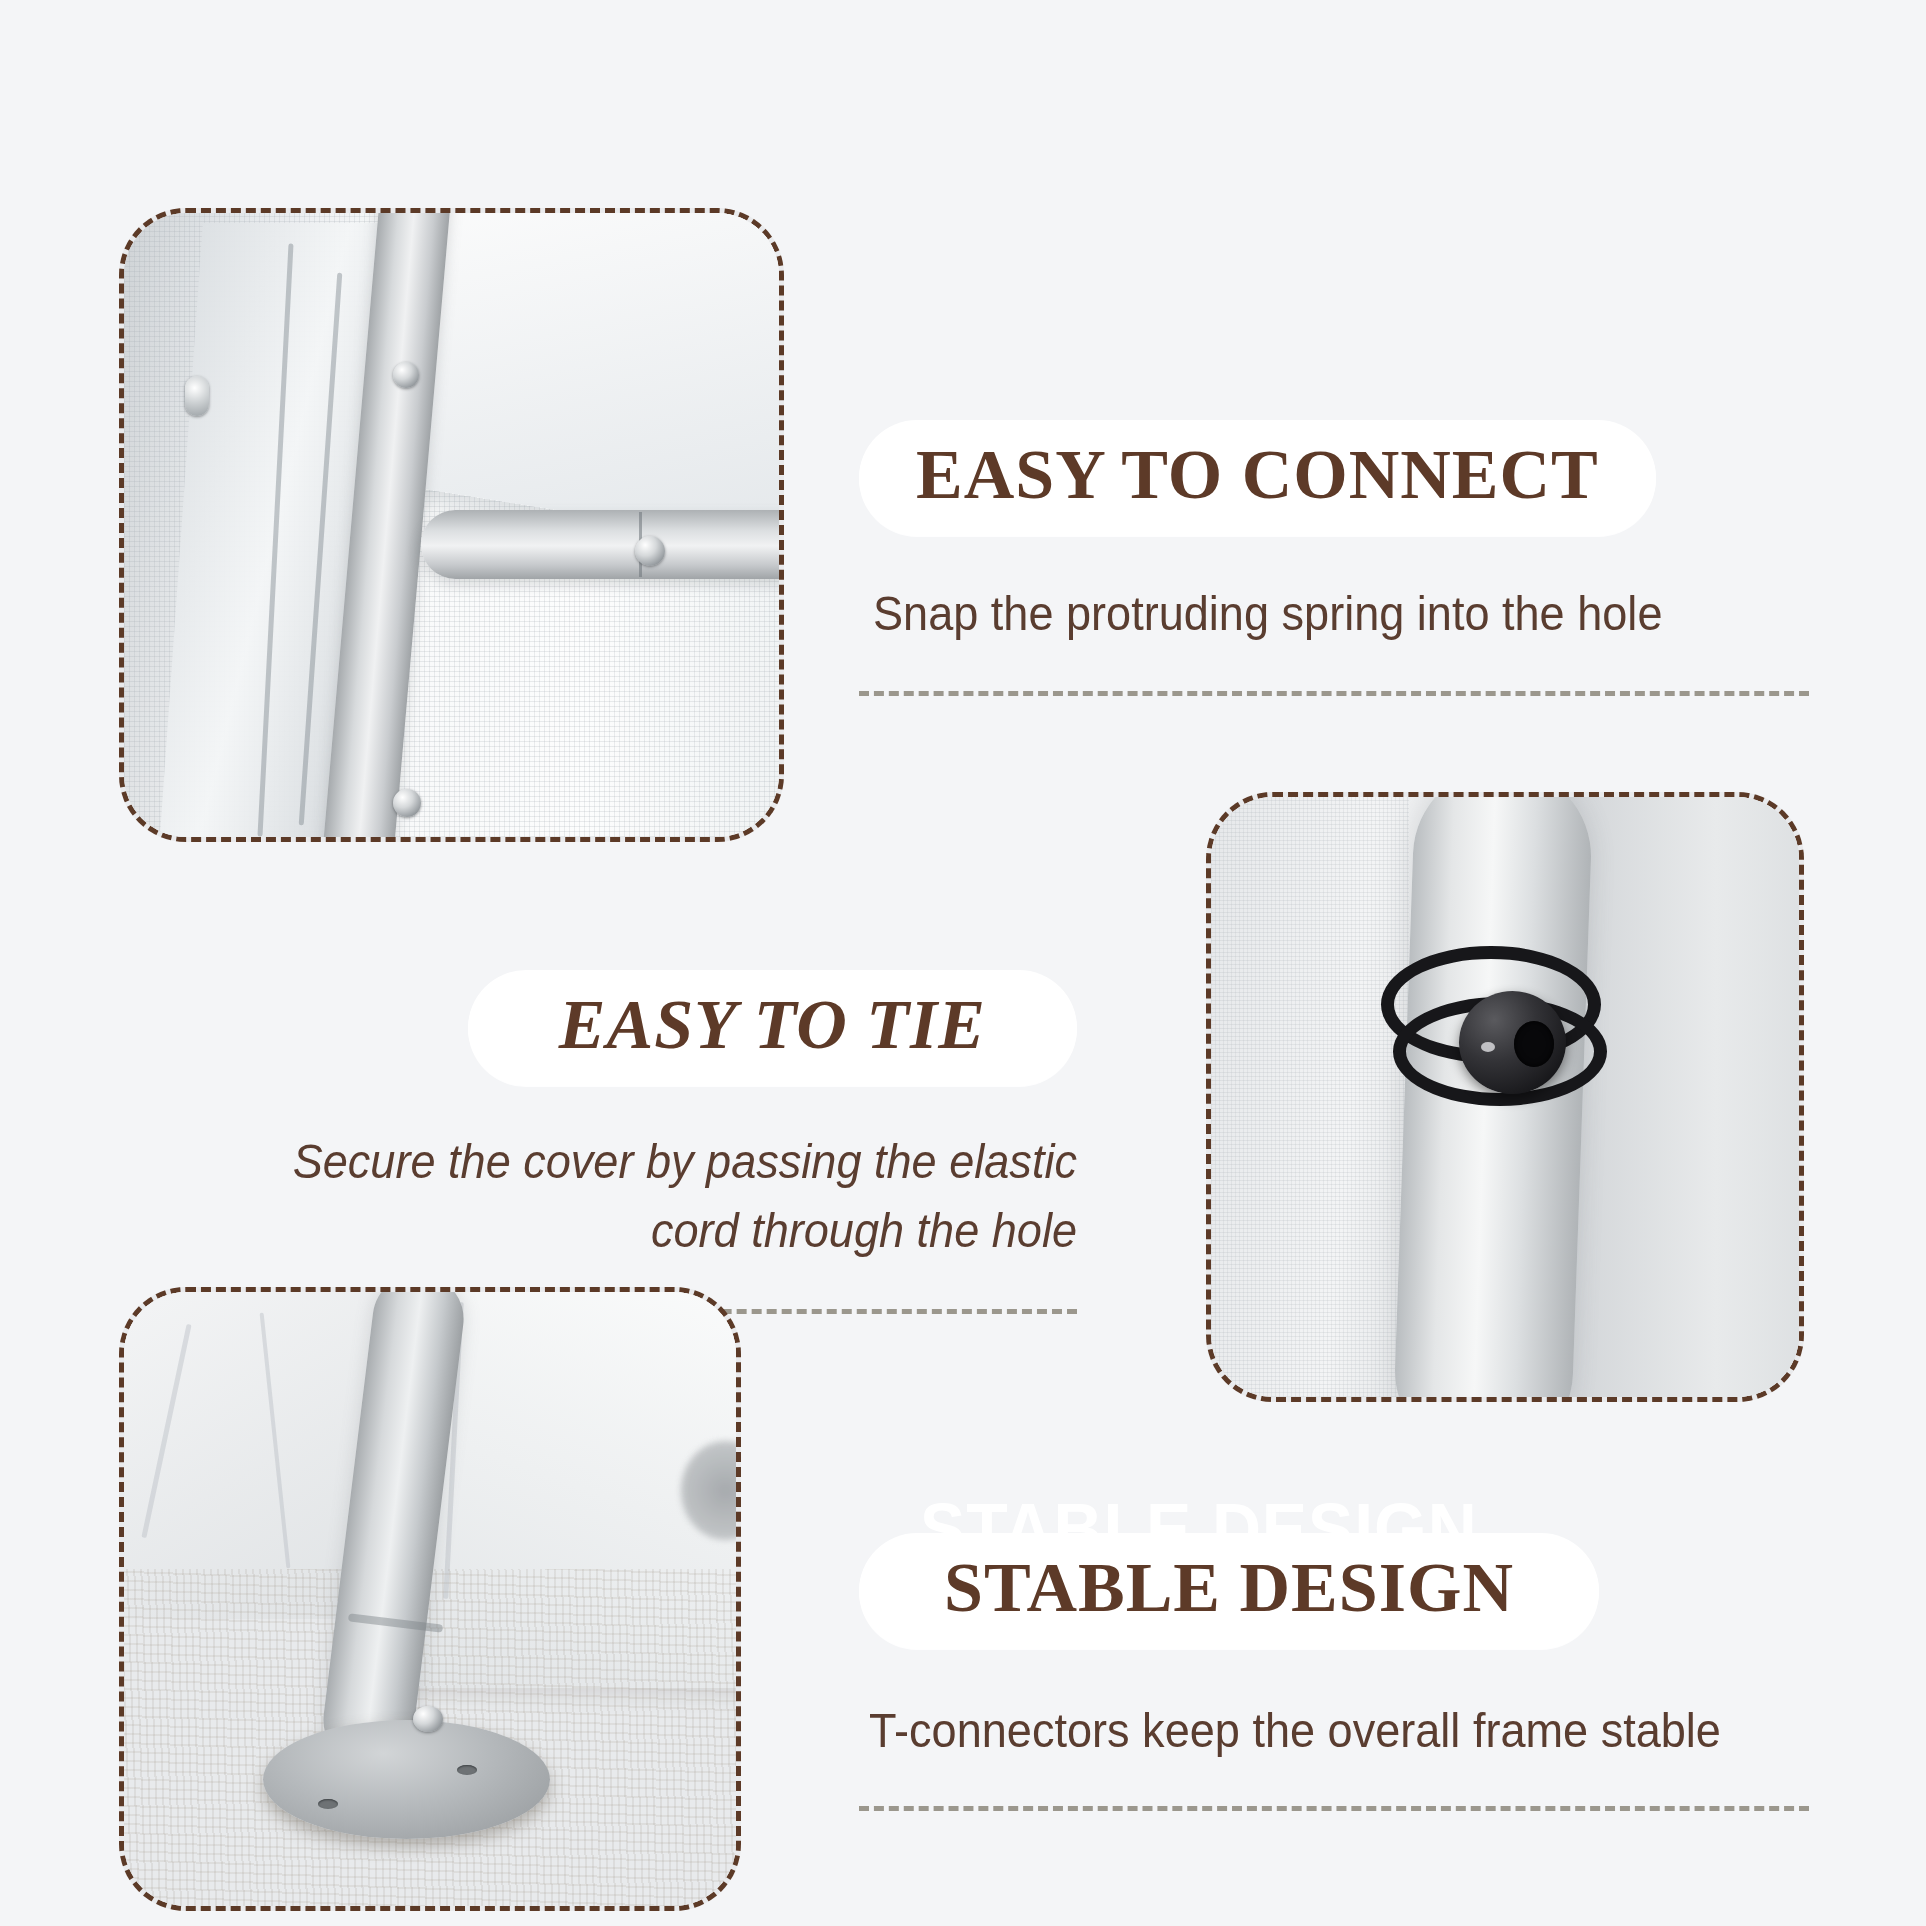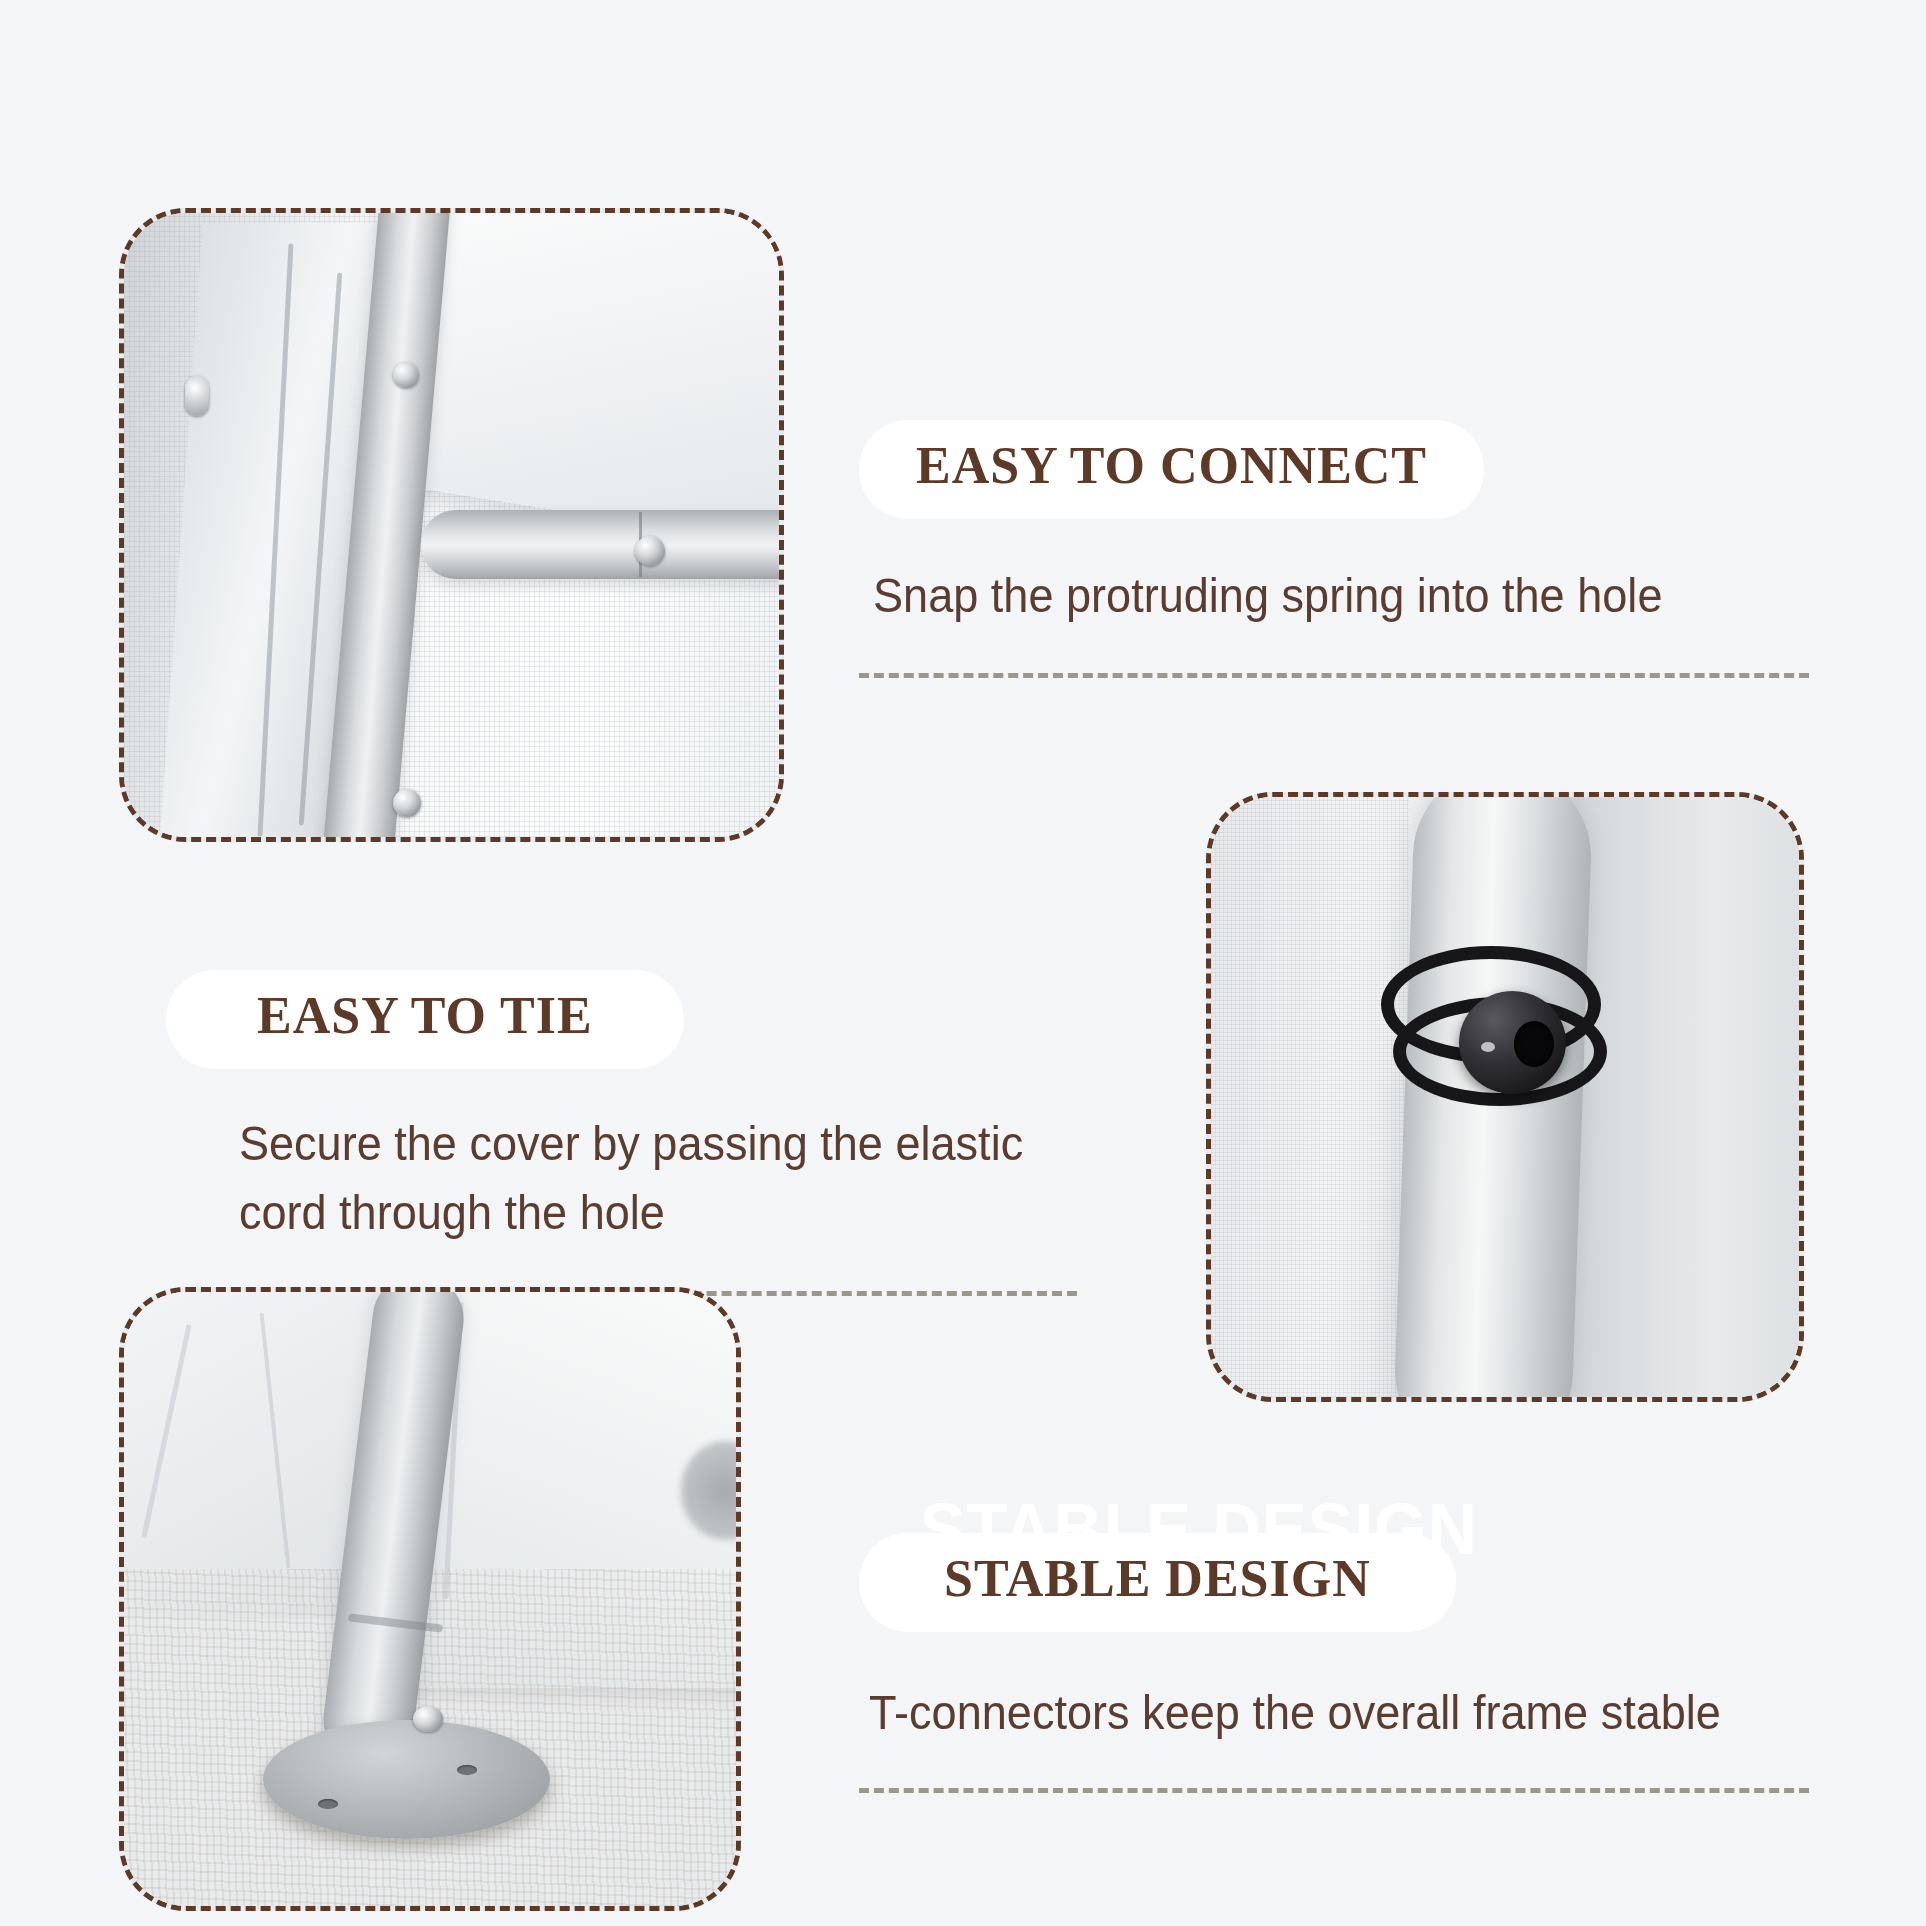--- a/index.html
+++ b/index.html
@@ -201,21 +201,21 @@
     display:inline-block;
     background:#ffffff;
     border-radius:989px;
     padding:20px 57px 26px;
     box-shadow:0 1px 0 rgba(255,255,255,.9);
   }
   .pill-title {
     font-family:"Liberation Serif", serif;
     font-weight:bold;
     color:#5d3a28;
-    font-size:52px;
+    font-size:70px;
     line-height:1;
     letter-spacing:1px;
     white-space:nowrap;
   }
   .body-text {
     font-family:"Liberation Sans", sans-serif;
     color:#5a3d30;
     font-size:49px;
     line-height:1.28;
     transform:scaleX(0.92);
@@ -241,21 +241,21 @@
     z-index:0;
   }
 
   
   #block-connect { left:859px; top:420px; width:970px; }
   #block-connect .pill { margin-left:0; }
   #block-connect .body-text { margin-top:46px; margin-left:14px; }
   #block-connect .divider { margin-top:46px; width:950px; }
 
   
-  #block-tie { left:166px; top:970px; width:911px; text-align:left; }
+  #block-tie { left:166px; top:970px; width:911px; text-align:right;font-style:italic; }
   #block-tie .pill { padding:20px 91px 26px; }
   #block-tie .body-text { margin-top:44px; }
   #block-tie .divider { margin-top:48px; width:911px; }
 
   
   #block-stable { left:859px; top:1533px; width:970px; }
   #block-stable .pill { position:relative; z-index:1; padding:20px 85px 26px; }
   #block-stable .body-text { margin-top:50px; margin-left:10px; }
   #block-stable .divider { margin-top:44px; width:950px; }
 </style>

